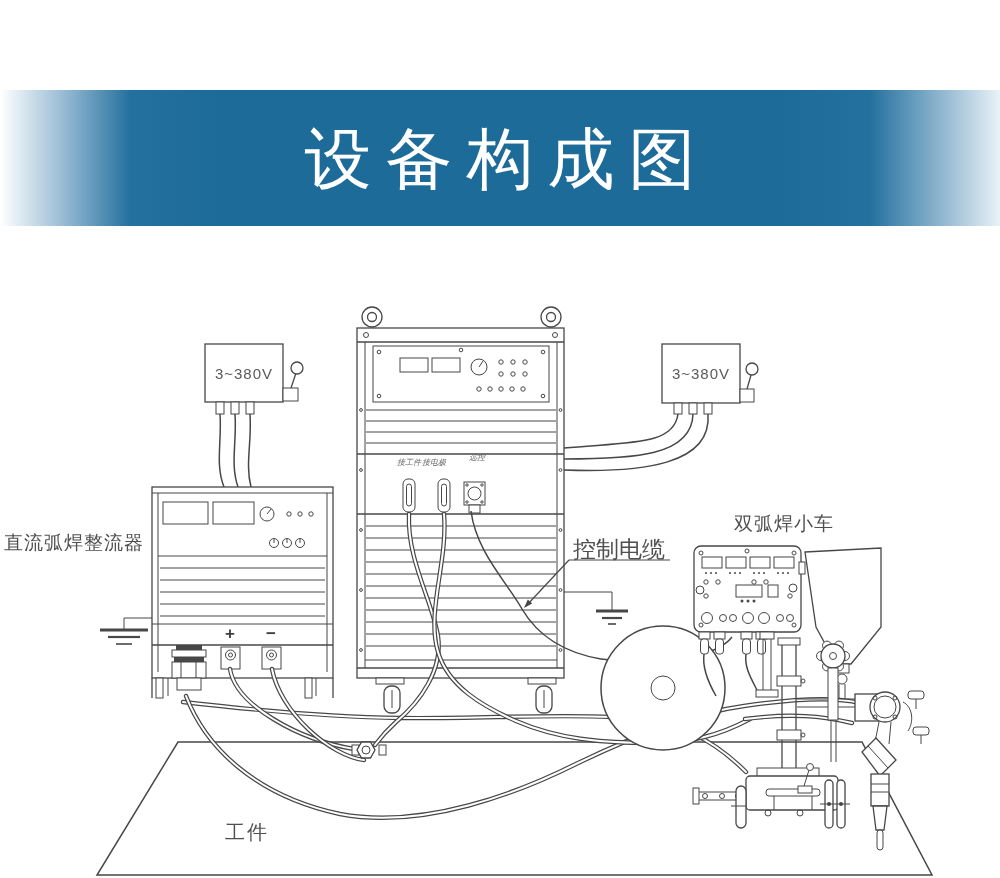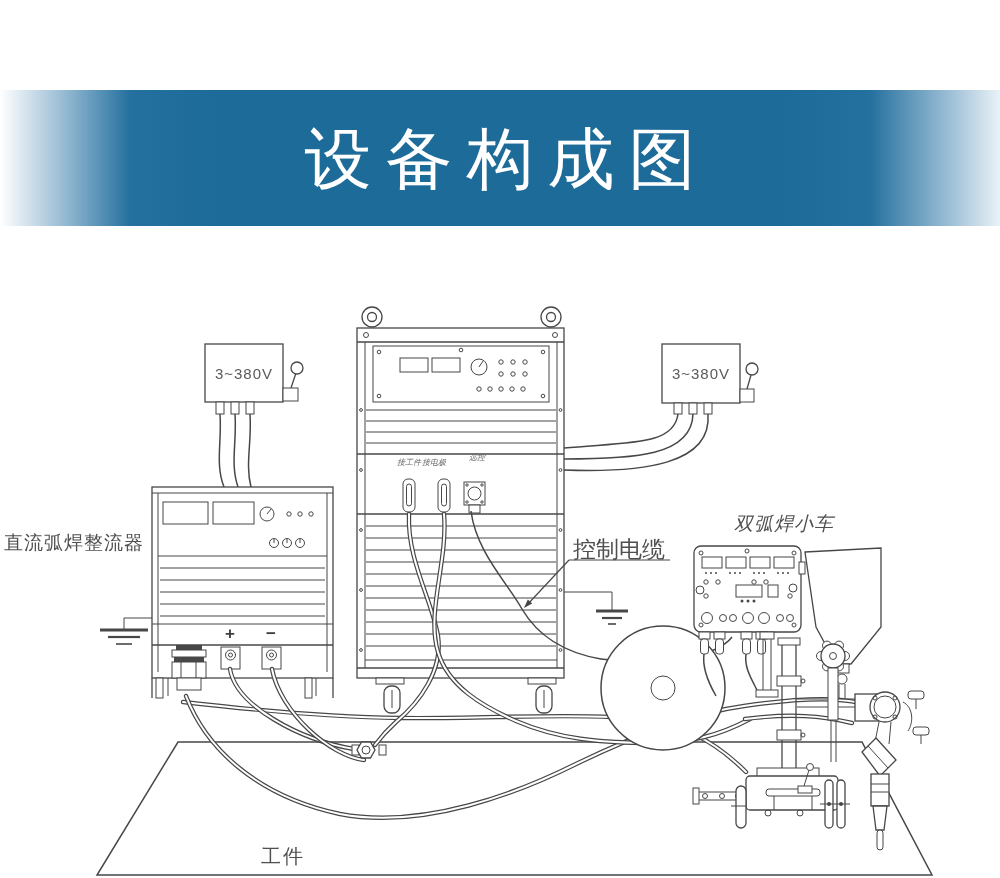--- a/index.html
+++ b/index.html
@@ -398,18 +398,18 @@
     </g>
   </svg>
 
   <div class="lbl lbl-side" style="left:74px;top:498px;">直流弧焊整流器</div>
   <div class="lbl lbl-power" style="left:244px;top:373px;">3~380V</div>
   <div class="lbl lbl-power" style="left:701px;top:373px;">3~380V</div>
   <div class="lbl lbl-tiny" style="left:409px;top:463px;">接工件</div>
   <div class="lbl lbl-tiny" style="left:434px;top:463px;">接电极</div>
   <div class="lbl lbl-tiny" style="left:477px;top:458px;">远控</div>
   <div class="lbl lbl-cable" style="left:619px;top:549px;">控制电缆</div>
-  <div class="lbl lbl-trolley" style="left:784px;top:523px;font-style:italic;">双弧焊小车</div>
-  <div class="lbl lbl-work" style="left:247px;top:856px;margin-left:36px;">工件</div>
+  <div class="lbl lbl-trolley" style="left:784px;top:523px;">双弧焊小车</div>
+  <div class="lbl lbl-work" style="left:247px;top:832px;">工件</div>
   <div class="lbl lbl-term" style="left:230px;top:633px;">+</div>
   <div class="lbl lbl-term" style="left:271px;top:633px;">−</div>
 
 </div>
 
 </body></html>

